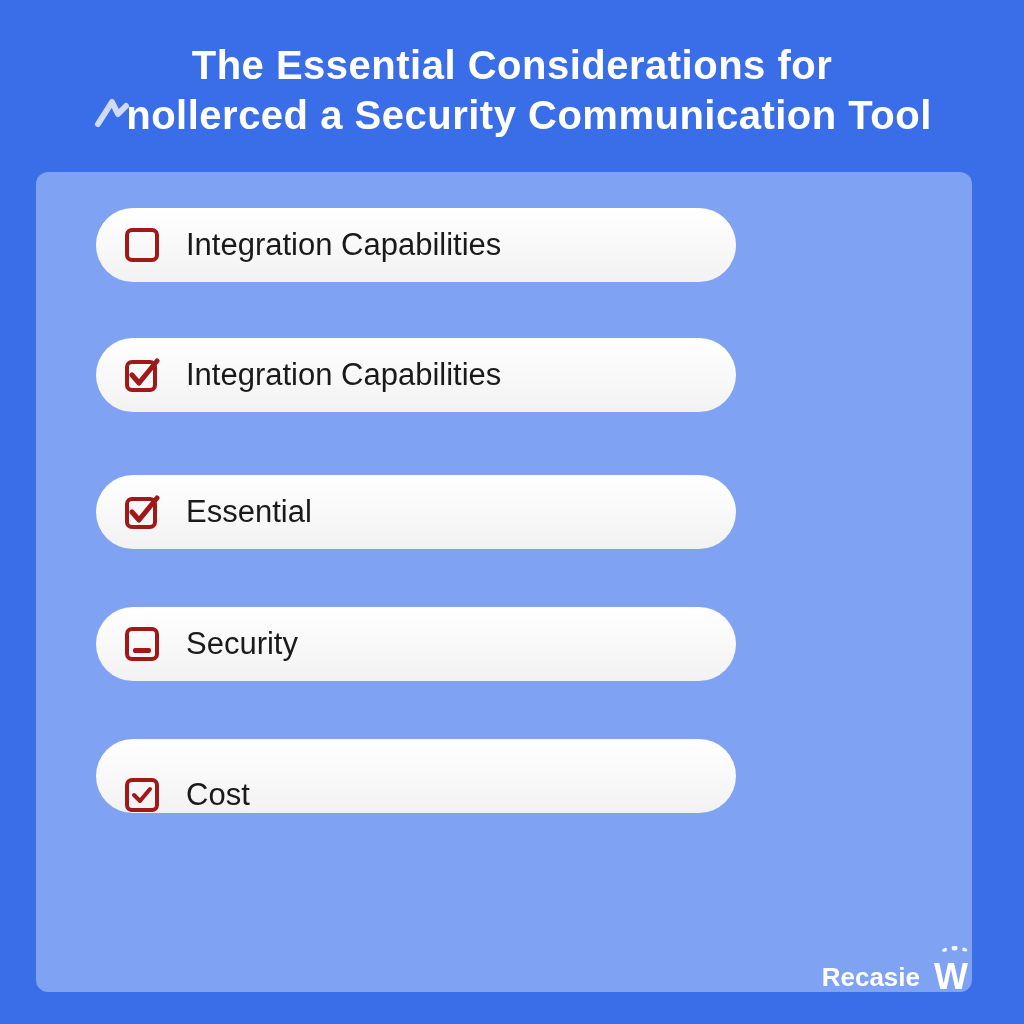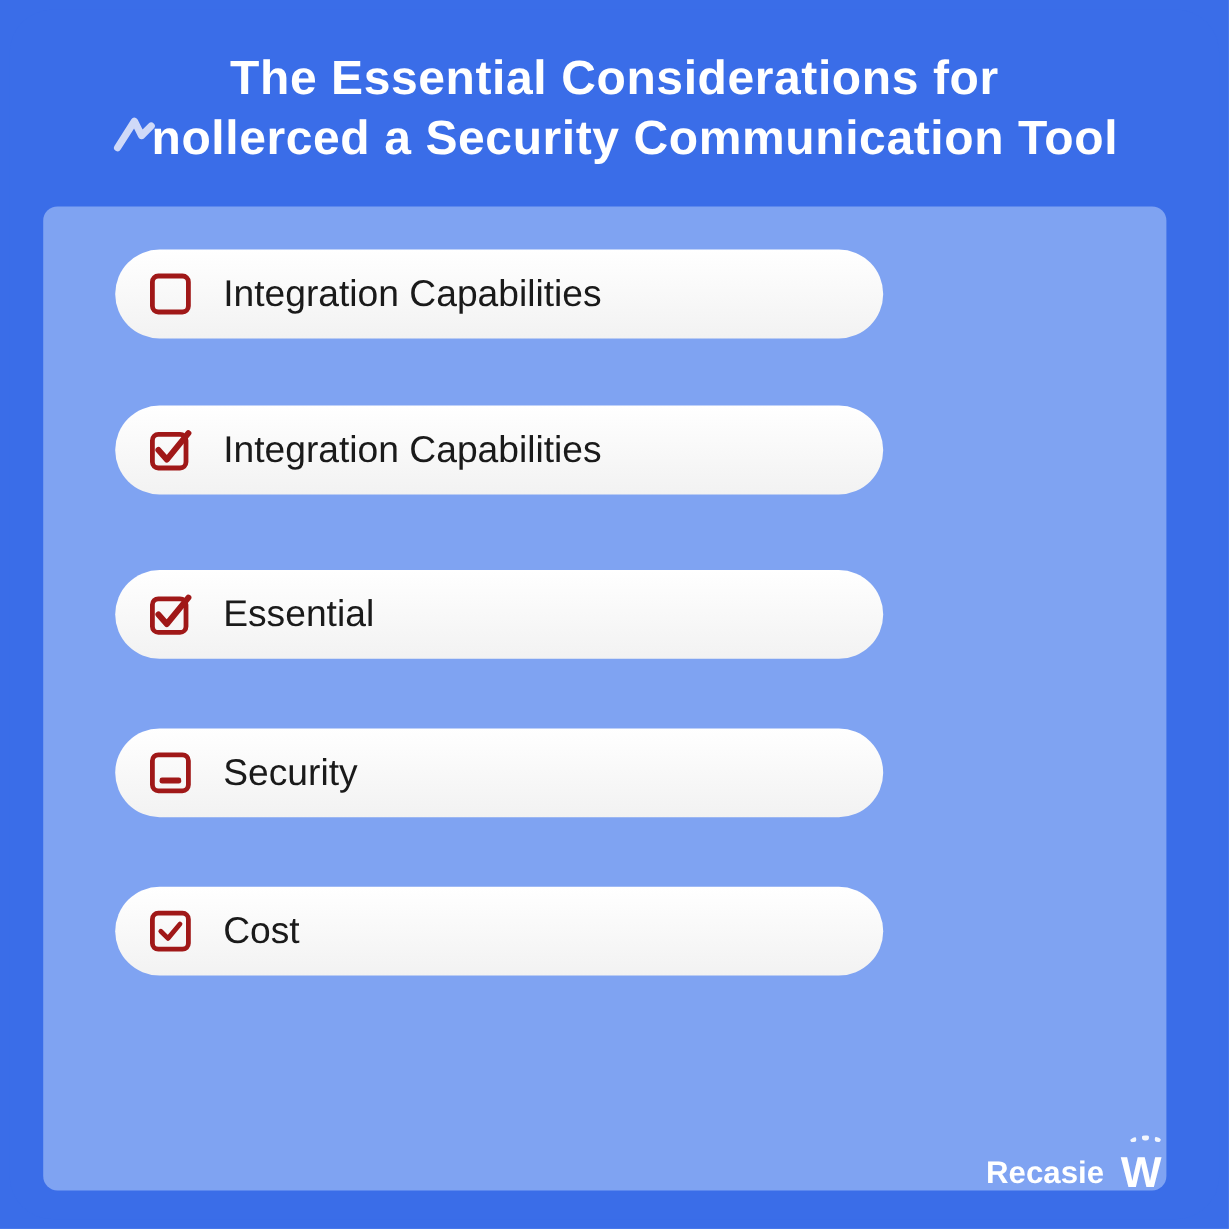--- a/index.html
+++ b/index.html
@@ -39,21 +39,21 @@
   .item {
     background: linear-gradient(#ffffff, #f2f2f2);
     border-radius: 40px;
     height: 74px;
     display: flex;
     align-items: center;
     padding: 0 28px;
     margin-bottom: 58px;
     width: 640px;
   }
-  .item:last-child { margin-bottom: 0; }
+  .item:last-child { margin-bottom: 0; align-items: flex-end; }
   .item:first-child { margin-top: 6px; }
   .item:nth-child(2) { margin-bottom: 63px; margin-top: -2px; }
   .icon-box {
     width: 36px;
     height: 36px;
     flex-shrink: 0;
     margin-right: 26px;
     position: relative;
   }
   .icon-box svg { width: 36px; height: 36px; display: block; }

